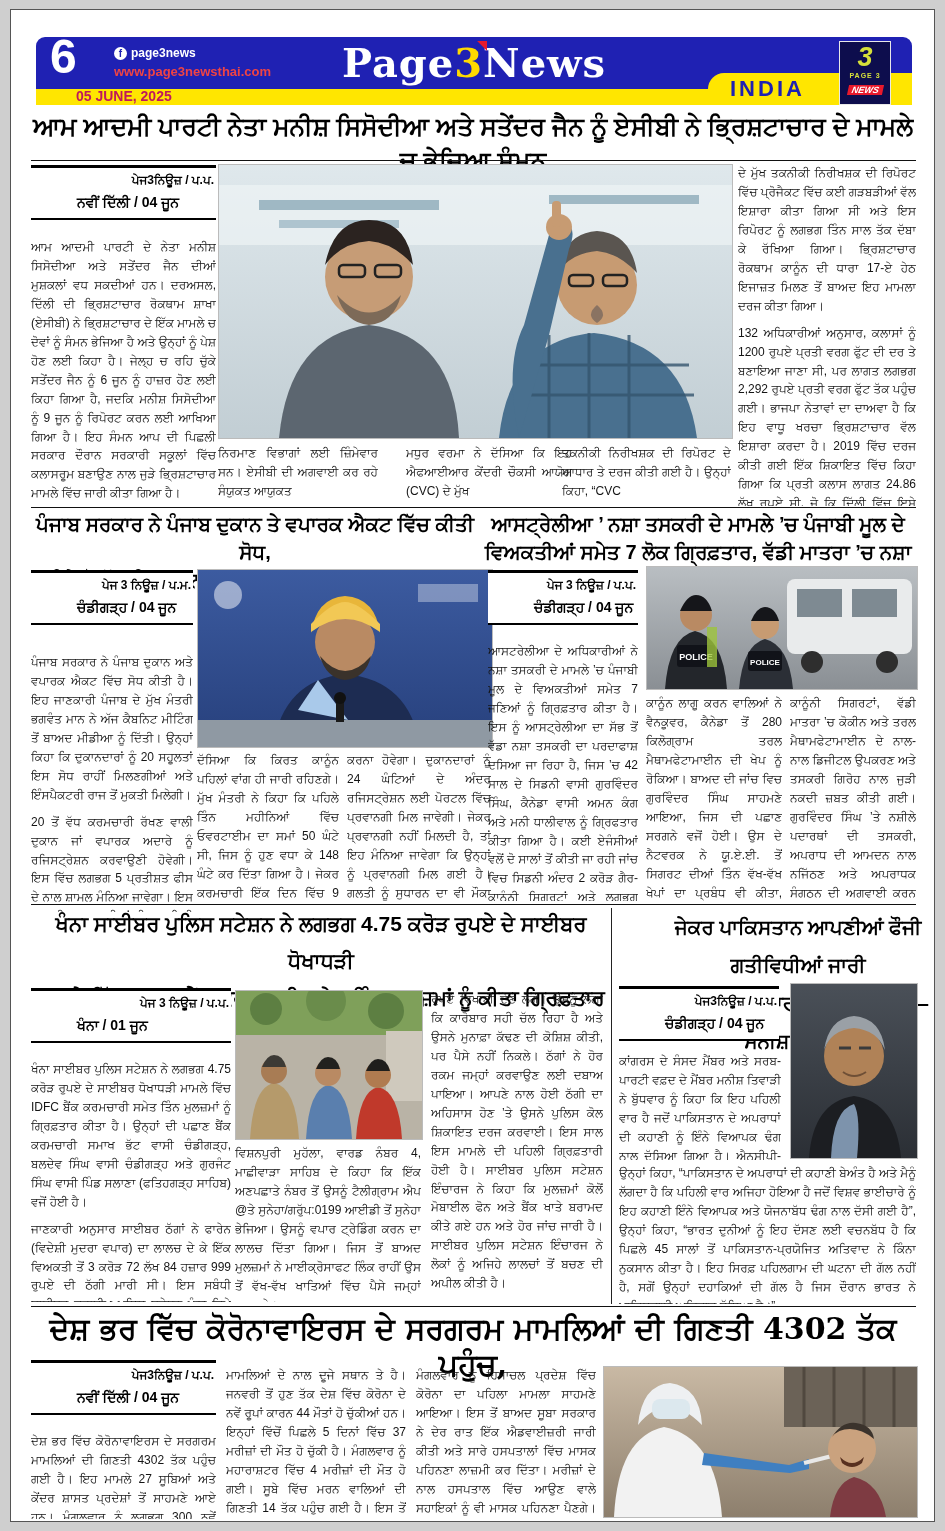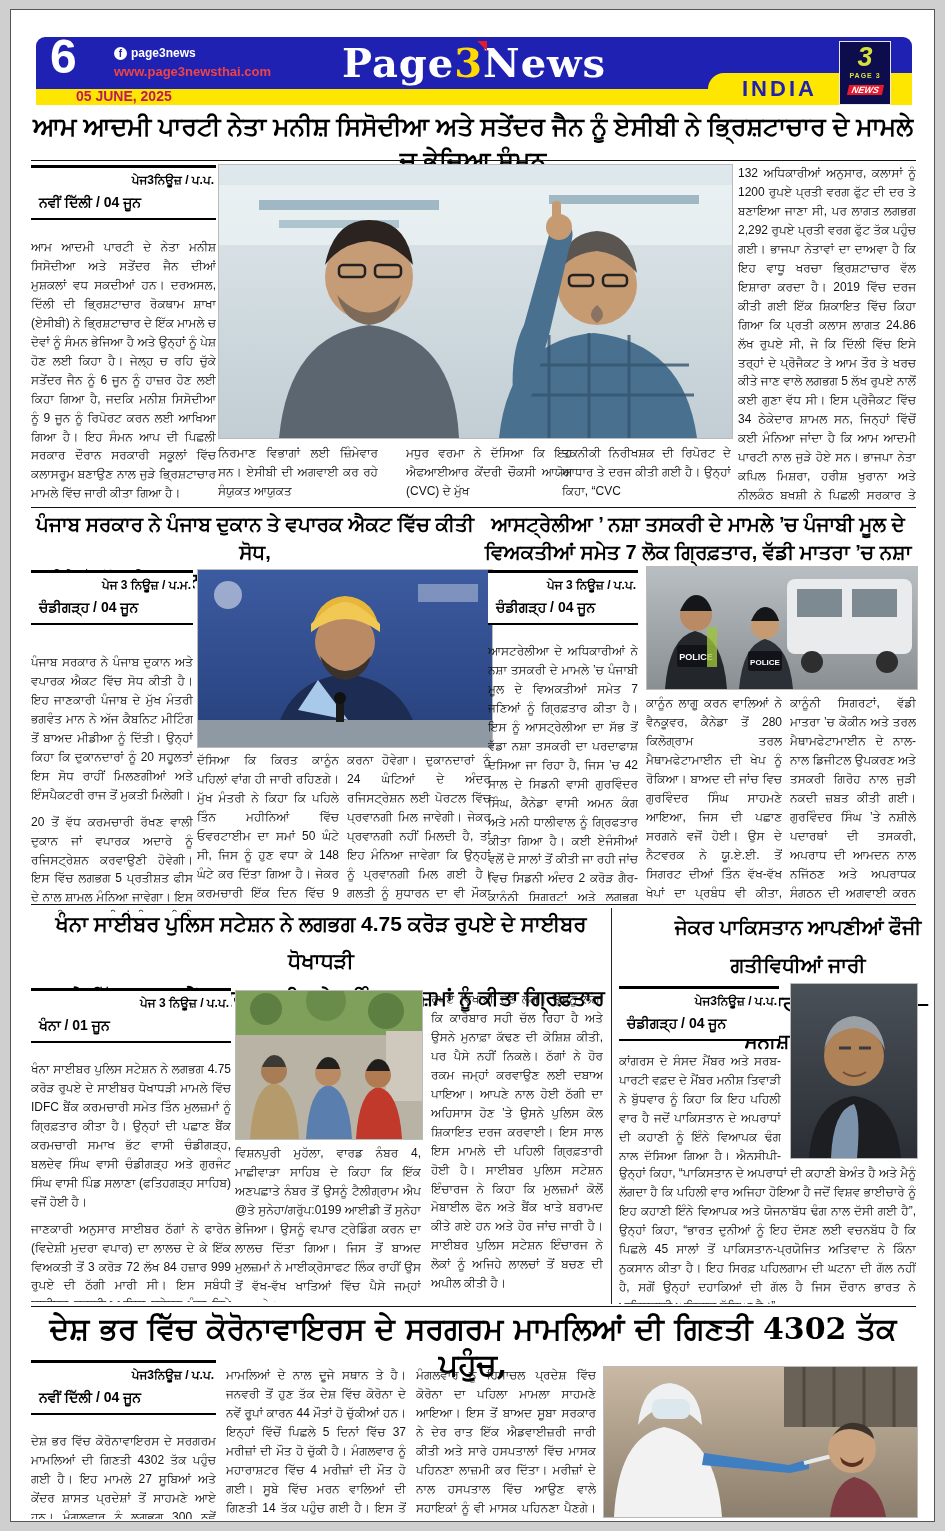--- a/index.html
+++ b/index.html
@@ -13,39 +13,39 @@
   .mast-strip{position:absolute;left:0;top:52px;width:100%;height:16px;background:#ffe600;}
   .mast-num{position:absolute;left:14px;top:-4px;color:#fff;font-size:48px;font-weight:800;line-height:1;}
   .mast-soc{position:absolute;left:78px;top:9px;color:#fff;font-size:12px;font-weight:700;display:flex;align-items:center;gap:4px;}
   .fb-dot{display:inline-flex;width:13px;height:13px;border-radius:50%;background:#fff;color:#1f21b3;font-size:10px;font-weight:800;align-items:center;justify-content:center;}
   .mast-web{position:absolute;left:78px;top:27px;color:#ef4444;font-size:13px;font-weight:700;}
   .mast-date{position:absolute;left:40px;top:51px;color:#be185d;font-size:14px;font-weight:800;}
   .mast-logo{position:absolute;left:0;top:2px;width:100%;text-align:center;font-family:"DejaVu Serif","Liberation Serif",serif;font-weight:800;font-size:40px;color:#fff;letter-spacing:1px;}
   .logo3{color:#ffd900;position:relative;}
   .logo3 .flag{position:absolute;right:-4px;top:2px;width:10px;height:10px;background:#e8192c;clip-path:polygon(0 0,100% 0,100% 100%);}
   .india-tab{position:absolute;left:672px;top:36px;width:204px;height:32px;background:#ffe600;border-radius:16px 0 0 0;display:flex;align-items:center;}
-  .india-tab span{margin-left:34px;color:#1f21b3;font-weight:800;font-size:22px;letter-spacing:3px;}
+  .india-tab span{margin-left:22px;color:#1f21b3;font-weight:800;font-size:22px;letter-spacing:3px;}
   .badge{position:absolute;left:803px;top:4px;width:50px;height:62px;background:#0d0d4d;border:1px solid #e8e8e8;z-index:5;text-align:center;}
   .badge .b3{color:#d6e03a;font-size:27px;font-weight:800;font-style:italic;line-height:30px;}
   .badge .bp{color:#d6e03a;font-size:7px;font-weight:700;letter-spacing:1px;}
   .badge .bn{display:inline-block;margin-top:2px;background:#e8192c;color:#fff;font-size:9px;font-weight:800;font-style:italic;padding:0 4px;transform:skewX(-12deg);}
 
   .rule-h{position:absolute;height:2px;background:#111;}
   .rule-v{position:absolute;width:1px;background:#222;}
 
   .headline{position:absolute;color:#000;font-weight:800;text-align:center;white-space:pre-line;}
   .h-main{left:14px;top:100px;width:896px;font-size:25px;line-height:1.35;}
   .h-sec{font-size:20px;line-height:1.4;}
   .h-khanna{left:20px;top:896px;width:580px;font-size:21px;line-height:1.75;}
   .h-tiwari{left:600px;top:898px;width:310px;font-size:20px;line-height:1.9;padding-left:32px;}
   .h-corona{left:18px;top:1301px;width:888px;font-size:30px;font-family:"DejaVu Serif","Liberation Serif",serif;line-height:1.2;}
 
   .dateline{position:absolute;border-top:3px solid #000;border-bottom:2px solid #000;padding:5px 2px 7px 2px;background:#fff;}
   .dateline .src{text-align:right;font-weight:700;font-size:12px;}
-  .dateline .loc{font-weight:800;font-size:14px;margin-top:7px;padding-left:6px;}
+  .dateline .loc{font-weight:800;font-size:14px;margin-top:7px;padding-left:6px;margin-left:38px;}
 
   .bodycol{position:absolute;font-size:12px;line-height:1.58;text-align:justify;color:#151515;overflow:hidden;}
   .bodycol p{margin:0 0 8px 0;}
 
   .photo{position:absolute;overflow:hidden;background:#0369a1;border:1px solid #bbb;}
   .photo svg{display:block;width:100%;height:100%;}
 </style>
 </head>
 <body>
 
@@ -130,20 +130,21 @@
   <div class="bodycol" style="left:207px;top:434px;width:160px;height:62px;">
     <p>ਨਿਰਮਾਣ ਵਿਭਾਗਾਂ ਲਈ ਜ਼ਿੰਮੇਵਾਰ ਸਨ। ਏਸੀਬੀ ਦੀ ਅਗਵਾਈ ਕਰ ਰਹੇ ਸੰਯੁਕਤ ਆਯੁਕਤ</p>
   </div>
   <div class="bodycol" style="left:377px;top:434px;width:166px;height:62px;margin-left:18px;">
     <p>ਮਧੁਰ ਵਰਮਾ ਨੇ ਦੱਸਿਆ ਕਿ ਇਹ ਐਫਆਈਆਰ ਕੇਂਦਰੀ ਚੌਕਸੀ ਆਯੋਗ (CVC) ਦੇ ਮੁੱਖ</p>
   </div>
   <div class="bodycol" style="left:551px;top:434px;width:169px;height:62px;">
     <p>ਤਕਨੀਕੀ ਨਿਰੀਖਸ਼ਕ ਦੀ ਰਿਪੋਰਟ ਦੇ ਆਧਾਰ ਤੇ ਦਰਜ ਕੀਤੀ ਗਈ ਹੈ। ਉਨ੍ਹਾਂ ਕਿਹਾ, “CVC</p>
   </div>
   <div class="bodycol" style="left:727px;top:154px;width:178px;height:342px;">
+    <p>ਦੇ ਮੁੱਖ ਤਕਨੀਕੀ ਨਿਰੀਖਸ਼ਕ ਦੀ ਰਿਪੋਰਟ ਵਿੱਚ ਪ੍ਰੋਜੈਕਟ ਵਿੱਚ ਕਈ ਗੜਬੜੀਆਂ ਵੱਲ ਇਸ਼ਾਰਾ ਕੀਤਾ ਗਿਆ ਸੀ ਅਤੇ ਇਸ ਰਿਪੋਰਟ ਨੂੰ ਲਗਭਗ ਤਿੰਨ ਸਾਲ ਤੱਕ ਦੱਬਾ ਕੇ ਰੱਖਿਆ ਗਿਆ। ਭ੍ਰਿਸ਼ਟਾਚਾਰ ਰੋਕਥਾਮ ਕਾਨੂੰਨ ਦੀ ਧਾਰਾ 17-ਏ ਹੇਠ ਇਜਾਜ਼ਤ ਮਿਲਣ ਤੋਂ ਬਾਅਦ ਇਹ ਮਾਮਲਾ ਦਰਜ ਕੀਤਾ ਗਿਆ।</p>
     <p>132 ਅਧਿਕਾਰੀਆਂ ਅਨੁਸਾਰ, ਕਲਾਸਾਂ ਨੂੰ 1200 ਰੁਪਏ ਪ੍ਰਤੀ ਵਰਗ ਫੁੱਟ ਦੀ ਦਰ ਤੇ ਬਣਾਇਆ ਜਾਣਾ ਸੀ, ਪਰ ਲਾਗਤ ਲਗਭਗ 2,292 ਰੁਪਏ ਪ੍ਰਤੀ ਵਰਗ ਫੁੱਟ ਤੱਕ ਪਹੁੰਚ ਗਈ। ਭਾਜਪਾ ਨੇਤਾਵਾਂ ਦਾ ਦਾਅਵਾ ਹੈ ਕਿ ਇਹ ਵਾਧੂ ਖਰਚਾ ਭ੍ਰਿਸ਼ਟਾਚਾਰ ਵੱਲ ਇਸ਼ਾਰਾ ਕਰਦਾ ਹੈ। 2019 ਵਿੱਚ ਦਰਜ ਕੀਤੀ ਗਈ ਇੱਕ ਸ਼ਿਕਾਇਤ ਵਿੱਚ ਕਿਹਾ ਗਿਆ ਕਿ ਪ੍ਰਤੀ ਕਲਾਸ ਲਾਗਤ 24.86 ਲੱਖ ਰੁਪਏ ਸੀ, ਜੋ ਕਿ ਦਿੱਲੀ ਵਿੱਚ ਇਸੇ ਤਰ੍ਹਾਂ ਦੇ ਪ੍ਰੋਜੈਕਟ ਤੇ ਆਮ ਤੌਰ ਤੇ ਖਰਚ ਕੀਤੇ ਜਾਣ ਵਾਲੇ ਲਗਭਗ 5 ਲੱਖ ਰੁਪਏ ਨਾਲੋਂ ਕਈ ਗੁਣਾ ਵੱਧ ਸੀ। ਇਸ ਪ੍ਰੋਜੈਕਟ ਵਿੱਚ 34 ਠੇਕੇਦਾਰ ਸ਼ਾਮਲ ਸਨ, ਜਿਨ੍ਹਾਂ ਵਿੱਚੋਂ ਕਈ ਮੰਨਿਆ ਜਾਂਦਾ ਹੈ ਕਿ ਆਮ ਆਦਮੀ ਪਾਰਟੀ ਨਾਲ ਜੁੜੇ ਹੋਏ ਸਨ। ਭਾਜਪਾ ਨੇਤਾ ਕਪਿਲ ਮਿਸ਼ਰਾ, ਹਰੀਸ਼ ਖੁਰਾਨਾ ਅਤੇ ਨੀਲਕੰਠ ਬਖਸ਼ੀ ਨੇ ਪਿਛਲੀ ਸਰਕਾਰ ਤੇ ਤਿੰਨ ਸਕੂਲ ਚੋਣਾਂ ਵਿੱਚ ਵਿੱਤੀ ਗੜਬੜ ਦਾ ਦੋਸ਼ ਲਾਇਆ ਹੈ।</p>
   </div>
 
   <div class="rule-h" style="left:20px;top:497px;width:885px;height:1px;"></div>
 
   <div class="headline h-sec" style="left:18px;top:500px;width:452px;">ਪੰਜਾਬ ਸਰਕਾਰ ਨੇ ਪੰਜਾਬ ਦੁਕਾਨ ਤੇ ਵਪਾਰਕ ਐਕਟ ਵਿੱਚ ਕੀਤੀ ਸੋਧ,
 9 ਘੰਟੇ ਤੋਂ ਵੱਧ ਕੰਮ ਕਰਨ ਤੇ ਮਾਲਕ ਨੂੰ ਦੇਣੀ ਪਵੇਗੀ ਦੁੱਗਣੀ ਰਕਮ</div>
   <div class="dateline" style="left:20px;top:560px;width:158px;">
     <div class="src">ਪੇਜ 3 ਨਿਊਜ਼ / ਪ.ਮ.</div>
     <div class="loc">ਚੰਡੀਗੜ੍ਹ  /  04 ਜੂਨ</div>

